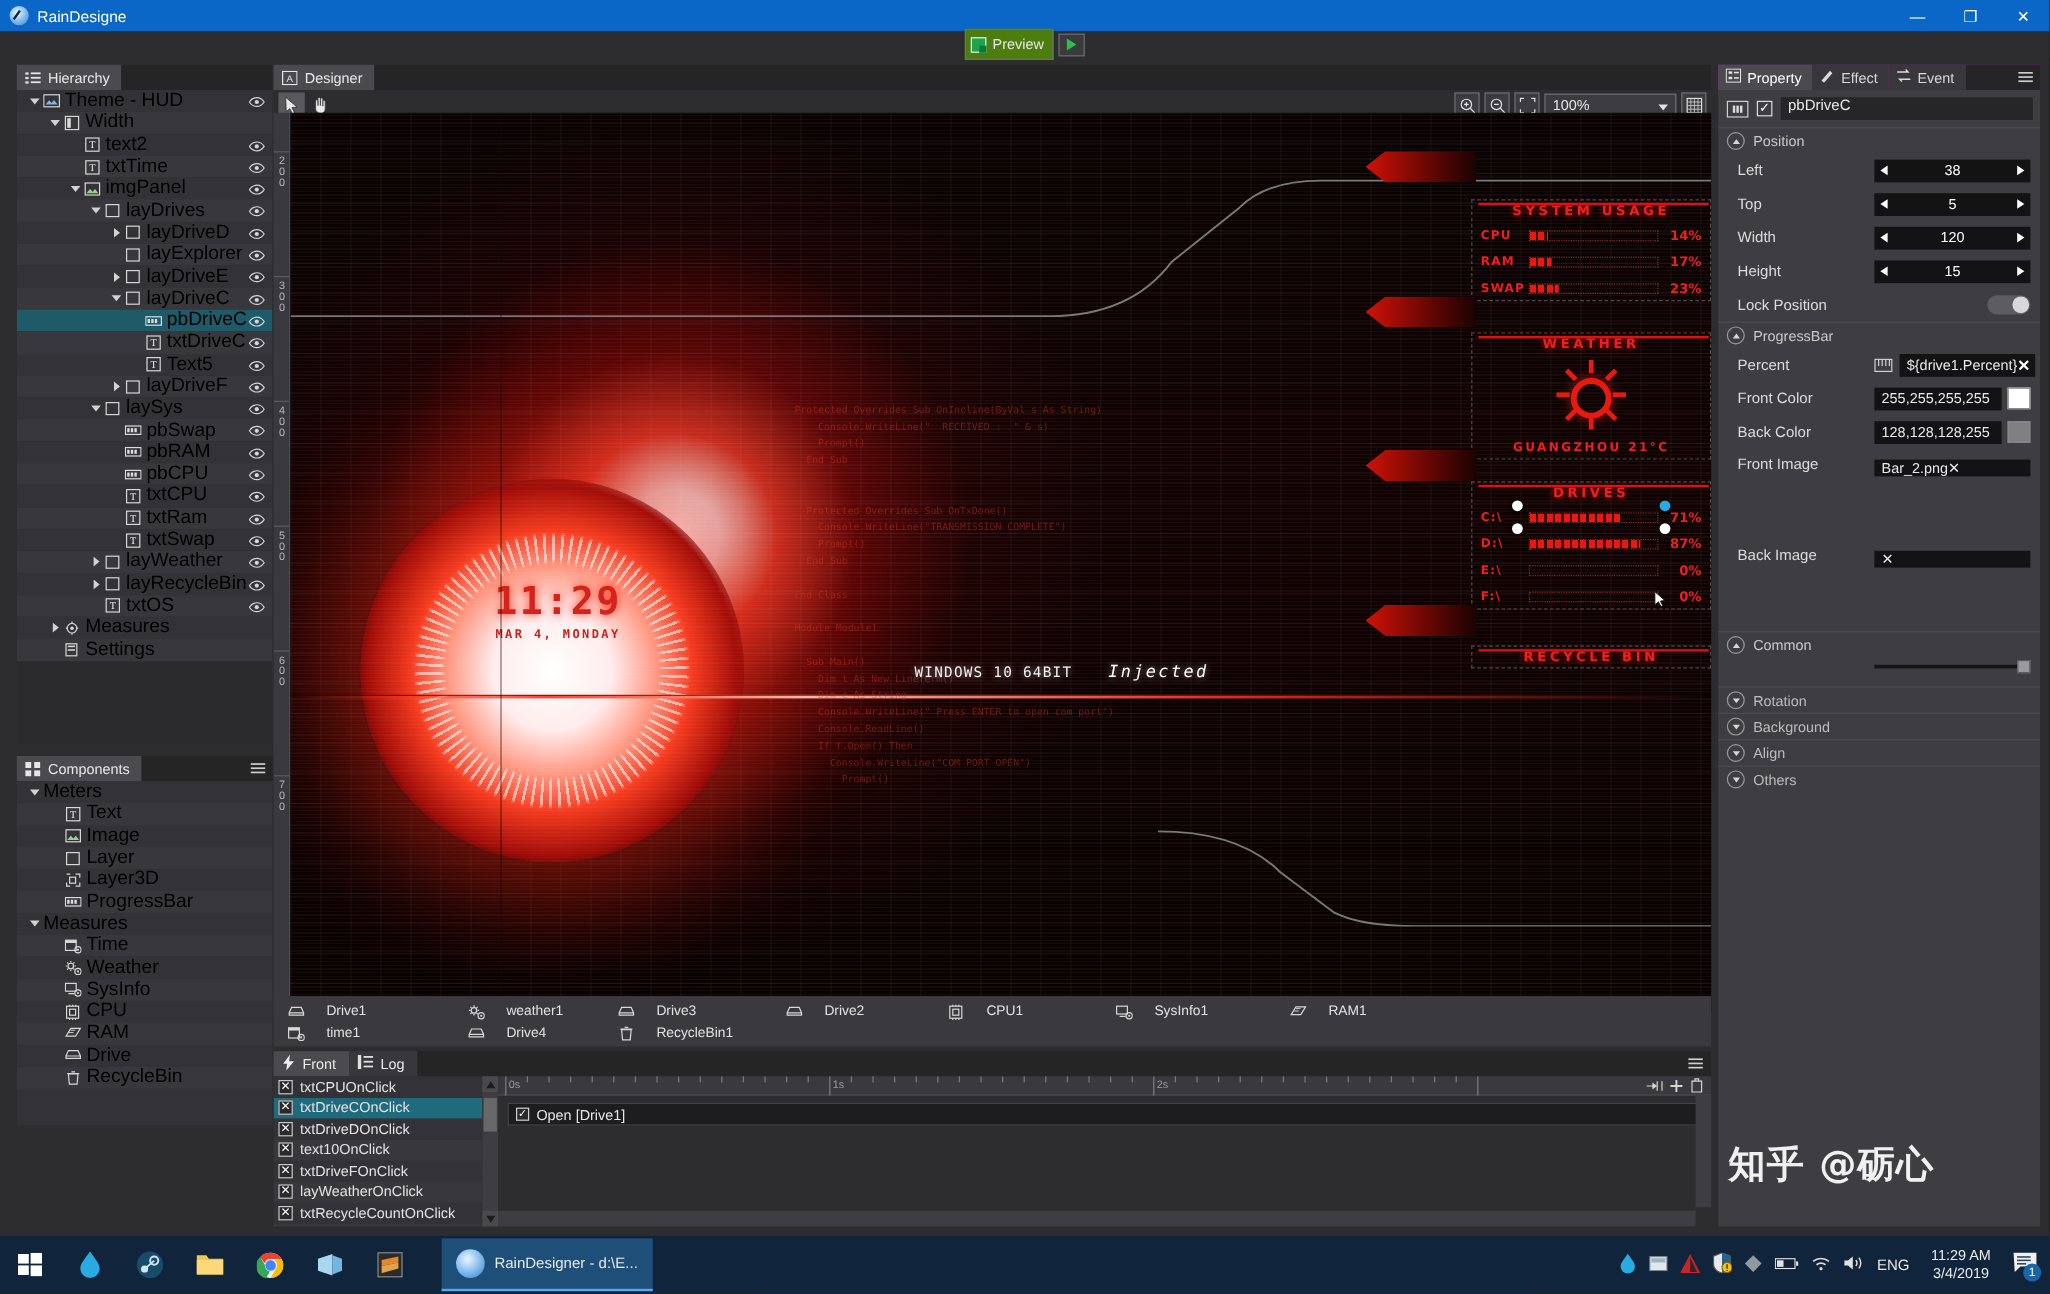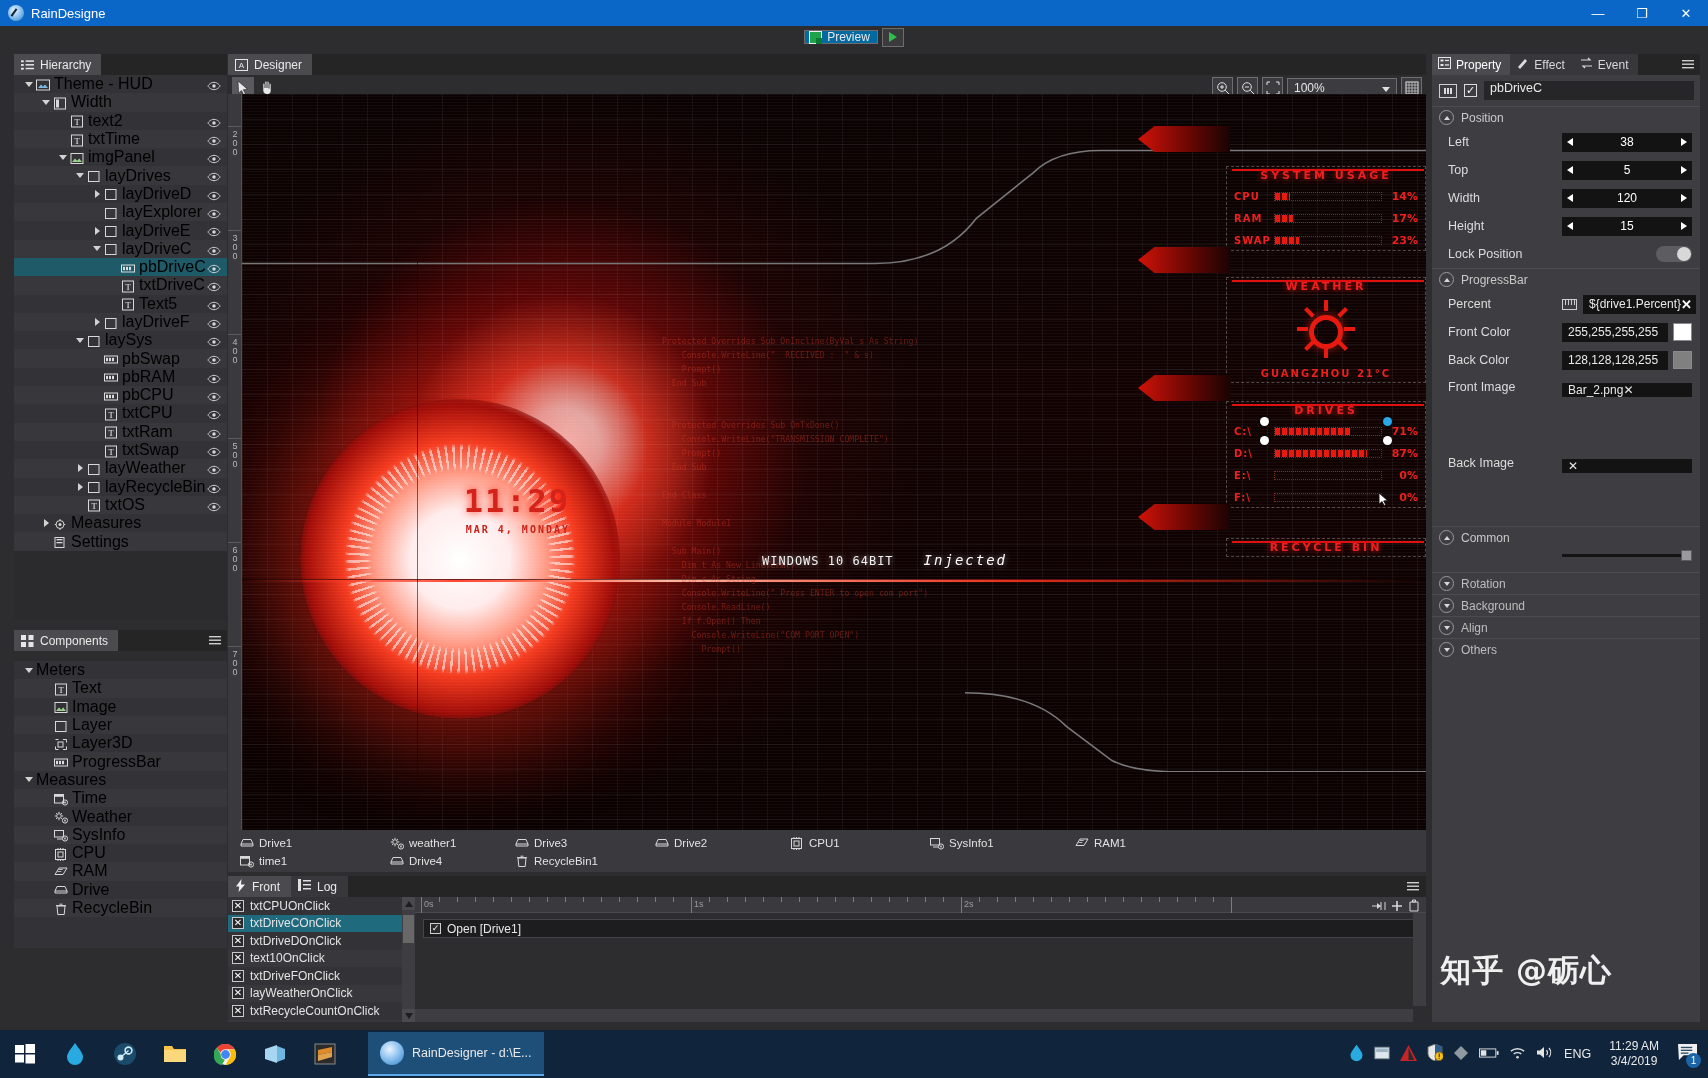--- a/index.html
+++ b/index.html
@@ -39,22 +39,22 @@
     color: #dcdcdc; font-size: 12.5px; position: relative; flex-direction: column;
   }
   .menubar .mi { padding: 0 11px; line-height: 22px; }
   .menubar .center {
     position: absolute; left: 0; right: 0; top: 0; height: 22px;
     display: flex; align-items: center; justify-content: center; gap: 4px;
     pointer-events: none;
   }
   .preview-btn {
     display: flex; align-items: center; gap: 5px; padding: 1px 7px 1px 4px;
-    border: 1px solid #6d6d70; background: #0369a1; color: #e8e8e8; font-size: 12px;
-    height: 14px; pointer-events: auto;
+    border: 1px solid #6d6d70; background: #4d7c0f; color: #e8e8e8; font-size: 12px;
+    height: 26px; pointer-events: auto;
   }
   .preview-btn .ic {
     width: 13px; height: 13px; background: #1fa34a; position: relative;
     border: 1px solid #efefef;
   }
   .preview-btn .ic:after{
     content:""; position:absolute; right:-1px; bottom:-1px; width:6px;height:6px;background:#0c7a32;
   }
   .play-btn {
     width: 22px; height: 19px; border: 1px solid #6d6d70; background: #3b3b3e;
@@ -85,21 +85,21 @@
   .tw { width: 14px; display: flex; align-items: center; justify-content: center; flex: none; }
   .tri-closed { width:0;height:0;border-left:5px solid #d2d2d2;border-top:4px solid transparent;border-bottom:4px solid transparent;}
   .tri-open { width:0;height:0;border-top:5px solid #d2d2d2;border-left:4px solid transparent;border-right:4px solid transparent;}
   .tn-ic { width: 14px; height: 13px; margin-right: 4px; flex: none; }
   .eye { position: absolute; right: 6px; top: 3px; width: 14px; height: 12px; }
 
   .hierarchy-box { height: 545px; background: #333337; position: relative; overflow: hidden; }
   .hierarchy-fill { position:absolute; left:0; right:0; bottom:0; top:0; background:#2b2b2e; z-index:0;}
   .hierarchy-rows { position: relative; z-index: 1; }
 
-  .comp-box { margin-top: 10px; height: 287px; background: #333337; position: relative; overflow: hidden;}
+  .comp-box { height: 287px; background: #333337; position: relative; overflow: hidden;}
   .comp-menu { position: absolute; right: 5px; top: 3px; width: 14px; height: 14px; z-index:3;}
 
   
   .center { position: absolute; left: 228px; right: 282px; top: 6px; bottom: 8px; }
   .designer-toolbar {
     height: 26px; background: #2d2d30; display: flex; align-items: center; padding: 0 4px; gap: 2px;
     border-bottom: 1px solid #3f3f43;
   }
   .tool-btn { width: 22px; height: 22px; display:flex;align-items:center;justify-content:center;}
   .tool-btn.active { background: #5a5a5e; }
@@ -135,21 +135,21 @@
   .hud-ring {
     position:absolute; left: 58px; top: 305px; width: 320px; height: 320px; border-radius:50%;
     background: radial-gradient(circle, #fff 0%, #ffecec 22%, #ff9a85 38%, #f43a1e 52%, #a20d08 68%, rgba(60,0,0,0) 78%);
     box-shadow: 0 0 90px 30px rgba(255,40,20,.45);
   }
   .hud-ticks { position:absolute; left:58px; top:305px; width:320px; height:320px; border-radius:50%;
     background: repeating-conic-gradient(rgba(255,255,255,.55) 0deg 1.3deg, rgba(255,255,255,0) 1.3deg 4deg);
     -webkit-mask: radial-gradient(circle, transparent 39%, #000 41%, #000 49%, transparent 51%);
             mask: radial-gradient(circle, transparent 39%, #000 41%, #000 49%, transparent 51%);
   }
-  .hud-clock { position:absolute; left: 118px; top: 388px; width: 210px; text-align:right; color:#d4231b;
+  .hud-clock { position:absolute; left: 118px; top: 388px; width: 210px; text-align:center; color:#d4231b;
      font-family:"DejaVu Sans Mono", monospace; font-weight:bold; }
   .hud-clock .t { font-size: 32px; letter-spacing: 2px; text-shadow: 0 0 8px rgba(255,40,20,.9); }
   .hud-clock .d { font-size: 10px; letter-spacing: 2px; margin-top: 4px; color:#c9221a;}
   .hud-code { position:absolute; left: 420px; top: 240px; width: 330px; color: rgba(220,60,40,.42);
      font-family:"DejaVu Sans Mono", monospace; font-size: 8.2px; line-height: 14px; white-space: pre;}
   .hud-os { position:absolute; left: 520px; top: 458px; color:#f2f2f2; font-size:12px; letter-spacing:1px;
      font-family:"DejaVu Sans Mono", monospace; text-shadow:0 0 6px rgba(255,255,255,.5);}
   .hud-os em { color:#ffffff; font-style: italic; letter-spacing:2px; margin-left:30px; font-size:14px;}
   .hud-crosshair-v { position:absolute; left: 175px; top:0; bottom:0; width:1px; background:rgba(0,0,0,.55);}
   .hud-crosshair-h { position:absolute; left:0; right:0; top: 485px; height:1px; background:rgba(0,0,0,.55);}
@@ -178,21 +178,21 @@
   .hud-city { text-align:center; font-size:10px; color:#ef1f1f; letter-spacing:2px; font-weight:bold; padding-bottom:4px;}
   .hud-chevron { position:absolute; left:-88px; width:92px; height:26px;
      background:linear-gradient(90deg,#d01208 0%, #6a0703 55%, #1a0302 100%); clip-path: polygon(0 50%, 18% 0, 100% 0, 100% 100%, 18% 100%);}
   .sel-handle { position:absolute; width:9px;height:9px;border-radius:50%;background:#fff;box-shadow:0 0 3px #000;}
   .sel-handle.blue{ background:#2aa7e8;}
 
   
   .measbar { position:absolute; left:0; right:0; bottom:150px; height:42px; background:#3a3a3e;
      color:#e2e2e2; font-size:11.5px; padding:4px 0 0 6px; }
   .measbar .mrow { display:flex; height:18px; align-items:center;}
-  .measbar .mitem { display:flex; align-items:center; gap:5px; }
+  .measbar .mitem { display:flex; align-items:center; gap:18px; }
   .measbar .mitem .ic { width:14px;height:12px; flex:none;}
 
   
   .actionpanel { position:absolute; left:0; right:0; bottom:0; height: 146px; background:#2d2d30;}
   .ap-tabs { display:flex; height:21px; position:relative;}
   .ap-tab { display:flex;align-items:center;gap:6px;padding:0 11px 0 7px;background:#4b4b4f;color:#e9e9e9;font-size:12px;height:21px;}
   .ap-tab.inactive { background:#38383c; }
   .ap-menu { position:absolute; right:6px; top:3px; width:14px;height:14px;}
   .ap-body { display:flex; height: 125px; background:#2d2d30;}
   .ap-list { width: 174px; background:#333337; position:relative; overflow:hidden;}

